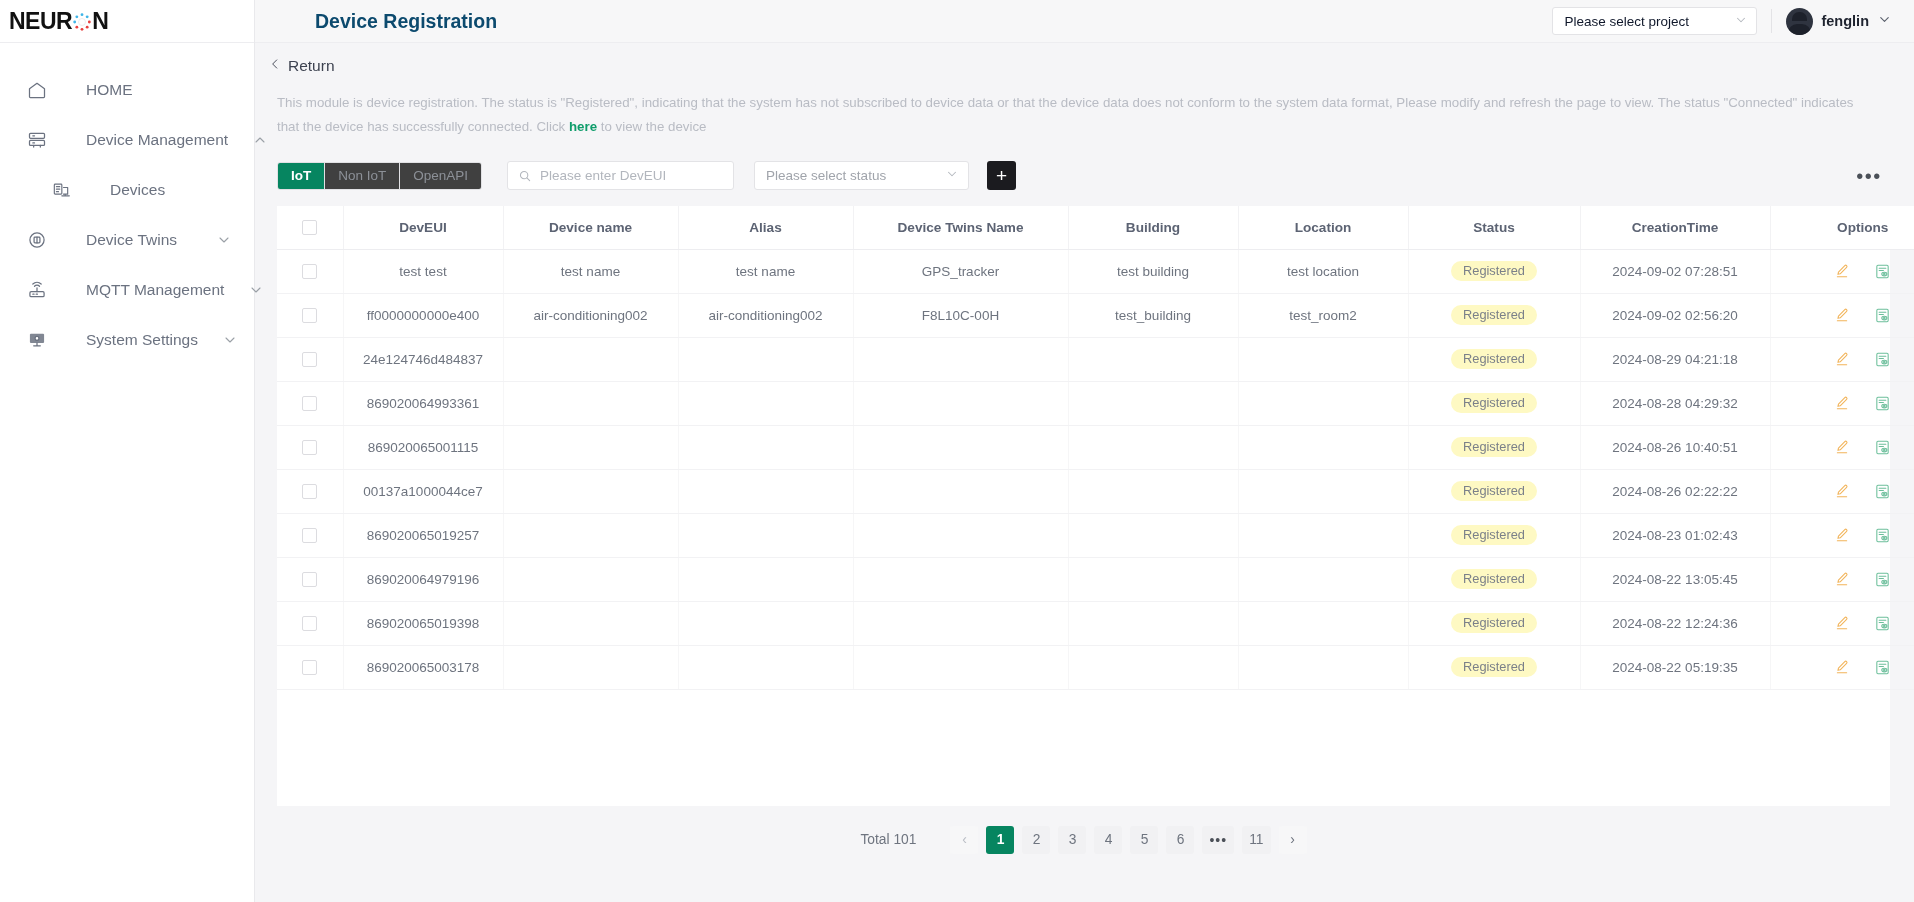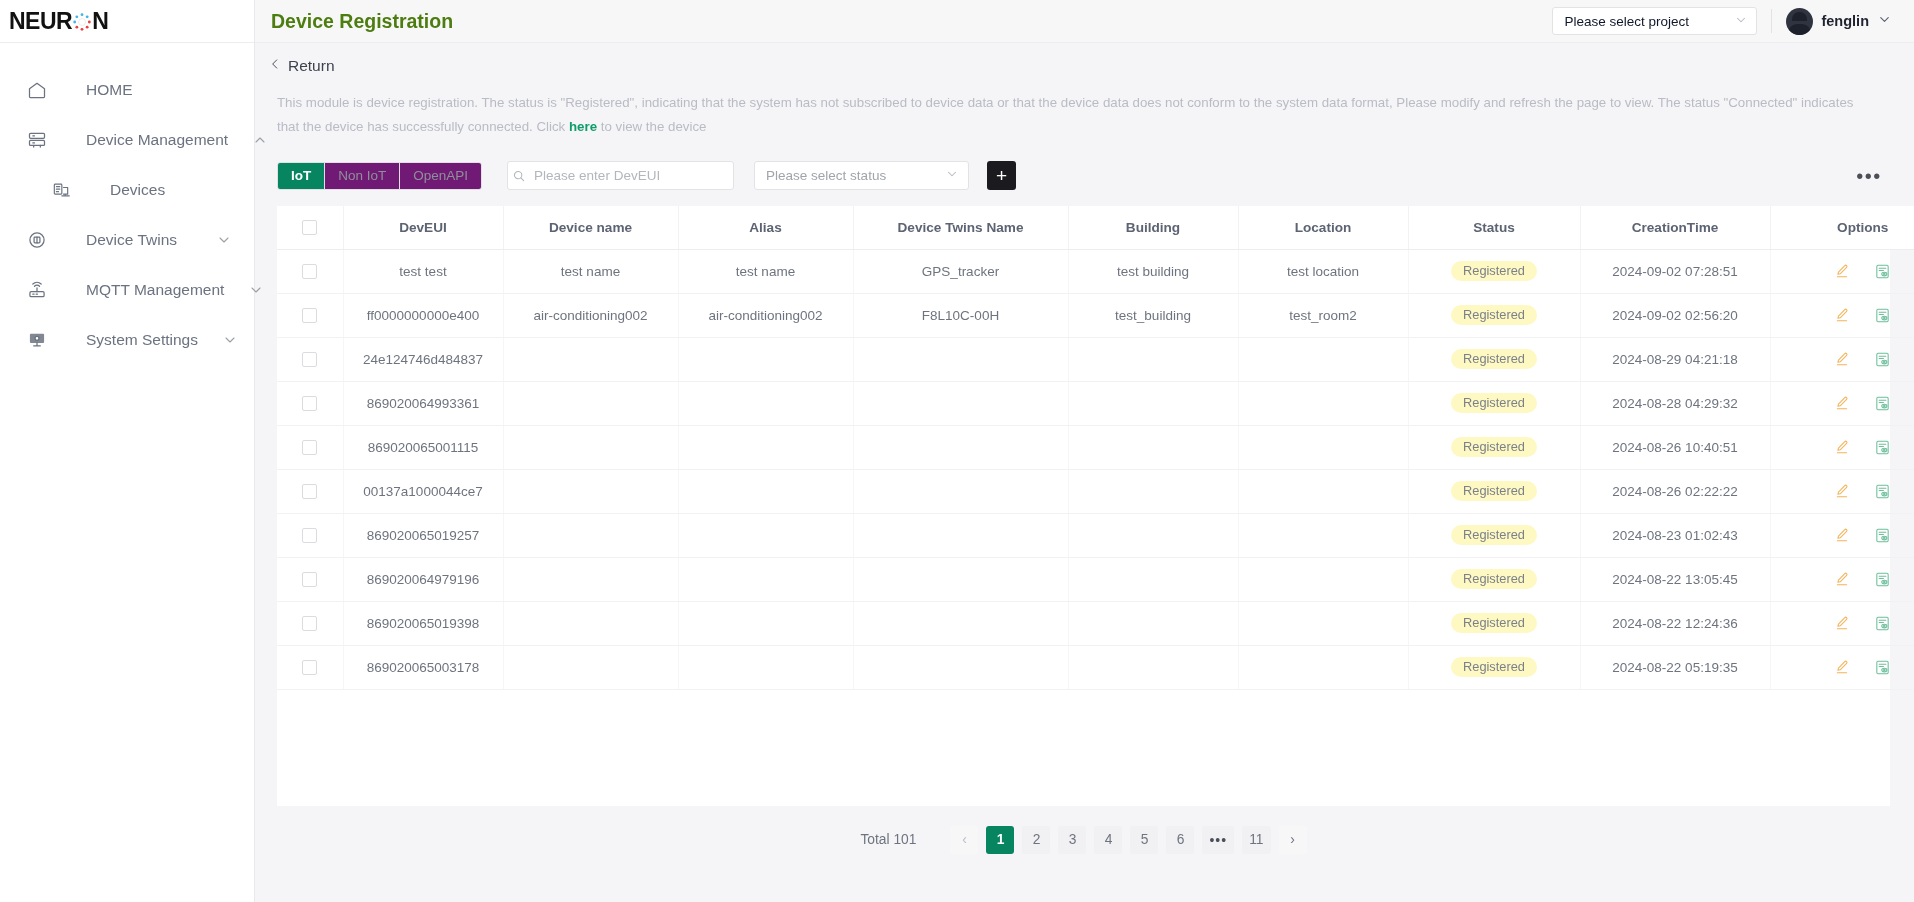--- a/index.html
+++ b/index.html
@@ -43,21 +43,21 @@
   .nav-sub { padding-left: 24px; }
   .nav-sub .nav-item { height: 50px; padding-left: 26px; color: #6b7280; }
 
   
   .main { flex: 1 1 auto; display: flex; flex-direction: column;
           background: #f5f5f7; min-width: 0; }
   .topbar {
     height: 43px; background: #f7f7f8; border-bottom: 1px solid #ededf0;
     display: flex; align-items: center; padding: 0 22px 0 16px; gap: 14px;
   }
-  .page-title { font-size: 19.5px; font-weight: 700; color: #4d7c0f; flex: 1 1 auto; }
+  .page-title { font-size: 19.5px; font-weight: 700; color: #0c4a6e; flex: 1 1 auto; margin-left: 44px; }
   .proj-select {
     width: 205px; height: 28px; background: #fff; border: 1px solid #e3e3e6;
     border-radius: 3px; display: flex; align-items: center;
     padding: 0 8px 0 11px; font-size: 13.5px; color: #0f172a; cursor: pointer;
   }
   .proj-select .cv { margin-left: auto; color: #b5b9bf; }
   .vdiv { width: 1px; height: 24px; background: #e3e3e6; }
   .user { display: flex; align-items: center; gap: 8px; cursor: pointer; }
   .avatar {
     width: 27px; height: 27px; border-radius: 50%;
@@ -84,28 +84,28 @@
     color: #b9bcc4; max-width: 1600px;
   }
   .desc .lnk { color: #0f9d6b; font-weight: 700; cursor: pointer; }
 
   .toolbar { display: flex; align-items: center; gap: 0; margin: 22px 0 0 10px; }
   .seg { display: flex; height: 28px; border-radius: 3px; overflow: hidden;
          border: 1px solid #e1e1e4; }
   .seg .sb {
     min-width: 42px; padding: 0 13px; display: flex; align-items: center;
     justify-content: center; font-size: 13.5px; color: #8c9097;
-    background: #701a75; cursor: pointer; border-right: 1px solid #e1e1e4;
+    background: #404040; cursor: pointer; border-right: 1px solid #e1e1e4;
   }
   .seg .sb:last-child { border-right: none; }
   .seg .sb.active { background: #068560; color: #fff; font-weight: 600; }
   .search {
     width: 227px; height: 29px; margin-left: 25px; background: #fff;
     border: 1px solid #e3e3e6; border-radius: 3px; display: flex;
-    align-items: center; gap: 8px; padding: 0 4px; cursor: text;
+    align-items: center; gap: 8px; padding: 0 10px; cursor: text;
   }
   .search input {
     border: none; outline: none; font-size: 13.5px; color: #6b7280;
     width: 100%; background: transparent; font-family: inherit;
   }
   .search input::placeholder { color: #b2b6bd; }
   .status-select {
     width: 215px; height: 29px; margin-left: 20px; background: #fff;
     border: 1px solid #e3e3e6; border-radius: 3px; display: flex;
     align-items: center; padding: 0 9px 0 11px; font-size: 13.5px;

